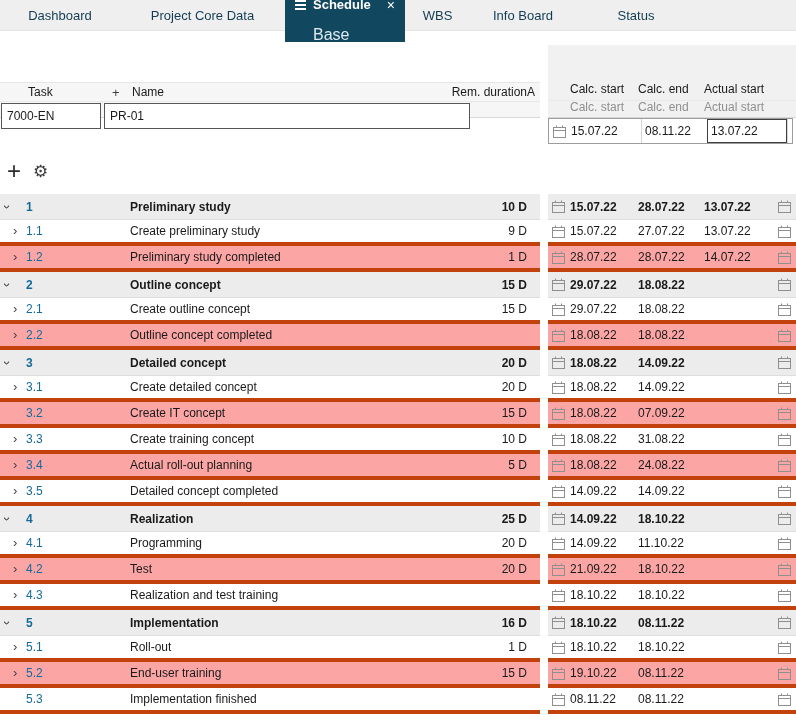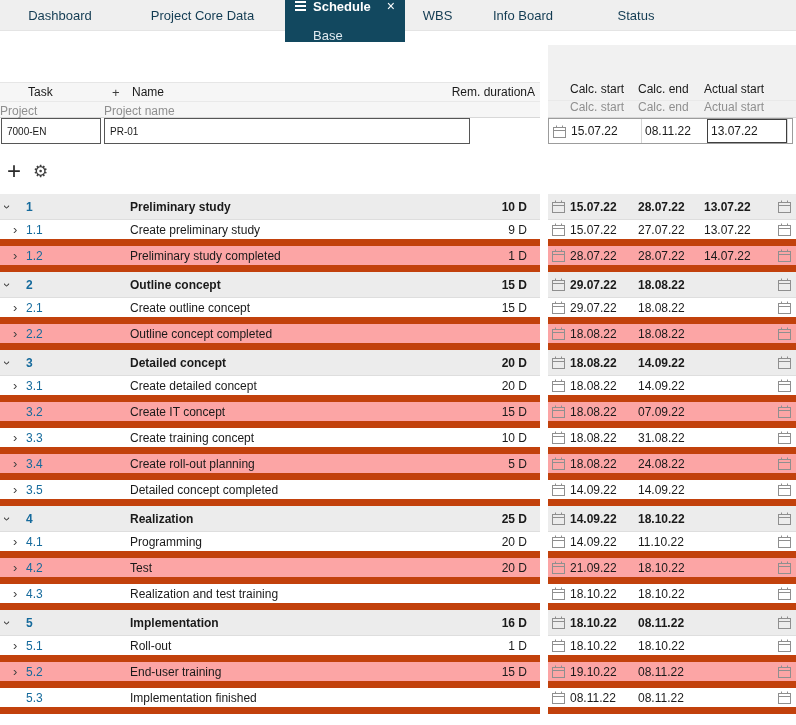--- a/index.html
+++ b/index.html
@@ -23,21 +23,21 @@
   .tab.active{
     height:42px;background:#12485f;color:#fff;z-index:5;
     flex-direction:column;align-items:flex-start;justify-content:center;
     padding:2px 10px 3px 10px;
   }
   .at-top{display:flex;align-items:center;width:100%;}
   .burger{display:inline-flex;flex-direction:column;gap:2px;margin-right:7px;}
   .burger i{display:block;width:11px;height:2px;background:#fff;}
   .at-label{font-weight:700;font-size:13px;}
   .at-close{margin-left:auto;font-size:14px;line-height:12px;cursor:pointer;}
-  .at-sub{font-size:13px;color:#dfeaf0;margin-left:18px;margin-top:14px;}
+  .at-sub{font-size:16px;color:#dfeaf0;margin-left:18px;margin-top:14px;}
 
   
   .left-head{
     position:absolute;left:0;top:82px;width:540px;height:36px;
     background:#f6f6f6;border-top:1px solid #e6e6e6;border-bottom:1px solid #d8d8d8;
     box-sizing:border-box;
   }
   .lh-row{display:flex;align-items:center;height:18px;}
   .lh-row.first{border-bottom:1px solid #e9e9e9;}
   .hsp{width:26px;flex:none;}
@@ -60,23 +60,23 @@
 
   
   .calcell{width:20px;flex:none;display:flex;align-items:center;padding-left:4px;box-sizing:border-box;}
   .cs{width:70px;flex:none;padding-left:2px;box-sizing:border-box;}
   .ce{width:66px;flex:none;box-sizing:border-box;}
   .as{width:66px;flex:none;box-sizing:border-box;}
   .calcell2{width:20px;flex:none;margin-left:auto;display:flex;align-items:center;justify-content:flex-end;padding-right:5px;box-sizing:border-box;}
 
   
   .proj-input{
-    position:absolute;top:118px;height:26px;box-sizing:border-box;
+    position:absolute;top:103px;height:26px;box-sizing:border-box;
     border:1px solid #565656;font-family:"Liberation Sans",sans-serif;
-    font-size:10px;padding:0 5px;color:#1a1a1a;background:#fff;outline:none;
+    font-size:12px;padding:0 5px;color:#1a1a1a;background:#fff;outline:none;
   }
   #inp-id{left:1px;width:100px;}
   #inp-name{left:104px;width:366px;}
   .date-row{
     position:absolute;left:548px;top:118px;width:245px;height:26px;
     border:1px solid #9c9c9c;box-sizing:border-box;display:flex;align-items:center;
     background:#fff;
   }
   .dr-cs{width:70px;flex:none;padding-left:2px;}
   .dr-ce{width:66px;flex:none;border-left:1px solid #d6d6d6;padding-left:3px;height:100%;line-height:24px;box-sizing:border-box;}
@@ -92,21 +92,21 @@
     display:flex;align-items:center;gap:12px;
   }
   .tb-plus{font-size:24px;font-weight:300;color:#2b2b2b;line-height:26px;cursor:pointer;}
   .tb-gear{font-size:17px;color:#3f3f3f;cursor:pointer;}
 
   
   #left-rows{position:absolute;left:0;top:194px;width:540px;}
   #right-rows{position:absolute;left:548px;top:194px;width:248px;}
   .trow{
     height:26px;display:flex;align-items:center;box-sizing:border-box;
-    border-bottom:7px solid #c2410c;background:#fff;
+    border-bottom:4px solid #c2410c;background:#fff;
   }
   .trow.shade{background:#fca5a5;}
   .trow.group{background:#ececec;border-bottom:1px solid #dedede;}
   .group .num,.group .tname,.group .dur,.group .csv,.group .cev,.group .asv{font-weight:700;}
 
   .chev{width:26px;flex:none;box-sizing:border-box;padding-left:5px;color:#3f3f3f;font-size:13px;line-height:12px;}
   .child .chev{padding-left:13px;}
   .chev.exp::before{content:"\203A";display:inline-block;transform:rotate(90deg);}
   .chev.col::before{content:"\203A";}
   .chev.none::before{content:"";}
@@ -262,21 +262,21 @@
     <div class="trow child">
       <span class="chev col"></span>
       <span class="num">3.3</span>
       <span class="tname">Create training concept</span>
       <span class="dur">10 D</span>
       <span class="acol"></span>
     </div>
     <div class="trow child shade">
       <span class="chev col"></span>
       <span class="num">3.4</span>
-      <span class="tname">Create roll-out planning</span>
+      <span class="tname">Actual roll-out planning</span>
       <span class="dur">5 D</span>
       <span class="acol"></span>
     </div>
     <div class="trow child">
       <span class="chev col"></span>
       <span class="num">3.5</span>
       <span class="tname">Detailed concept completed</span>
       <span class="dur"></span>
       <span class="acol"></span>
     </div>

